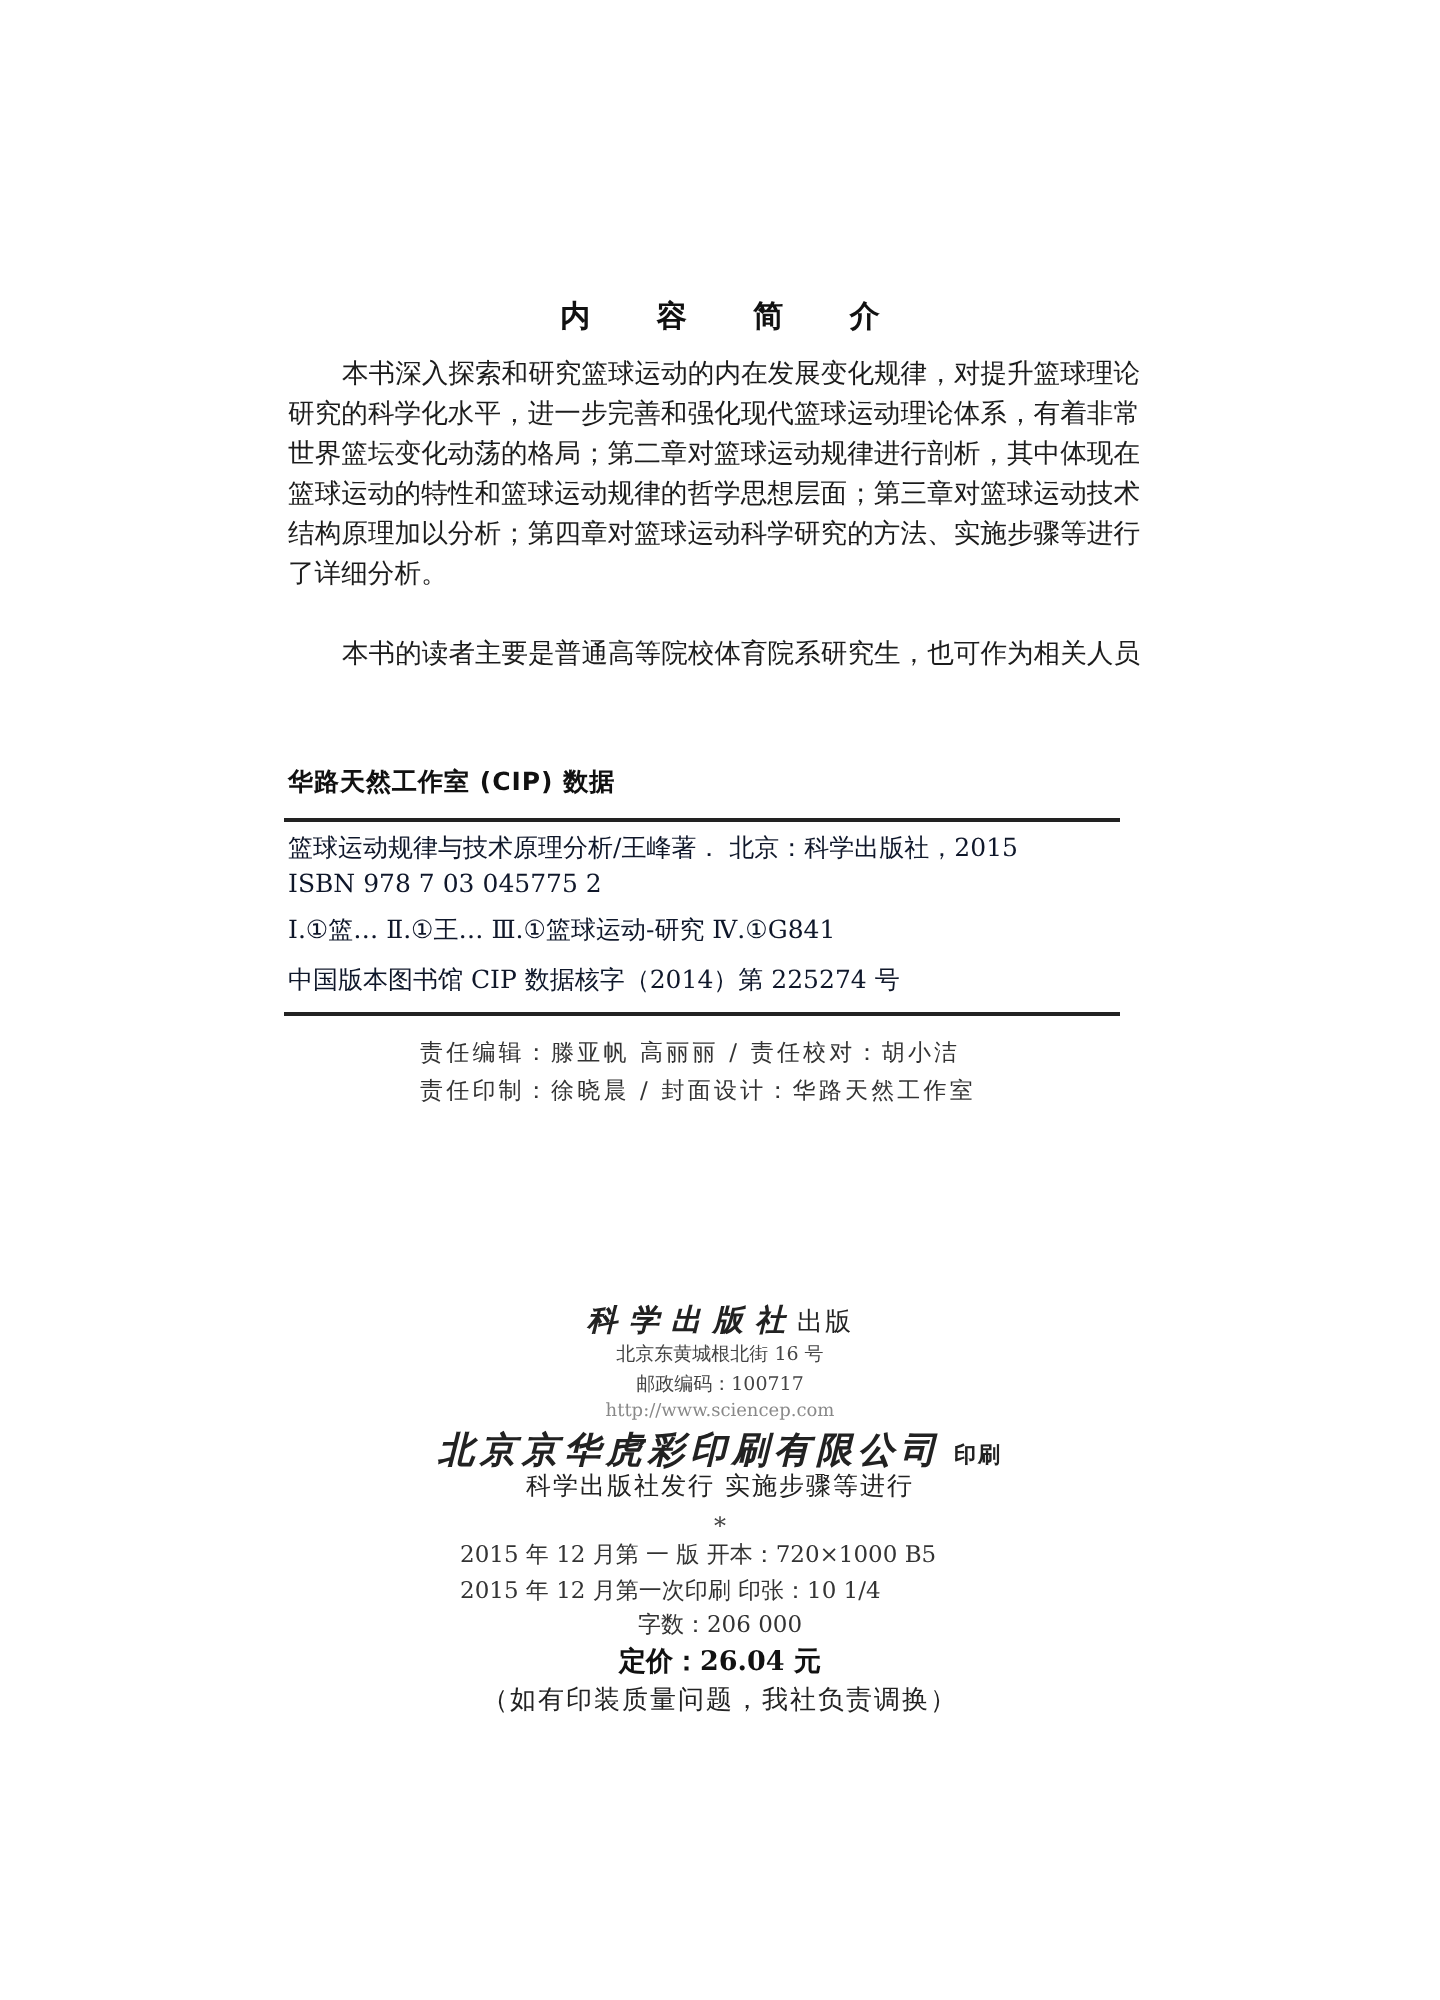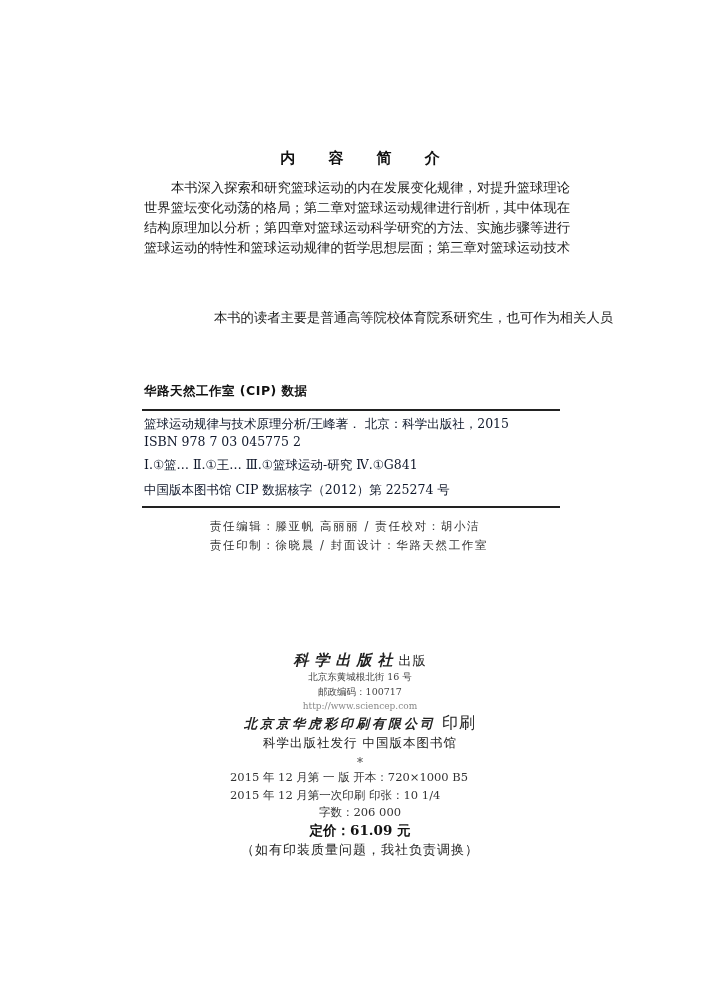--- a/index.html
+++ b/index.html
@@ -108,26 +108,26 @@
       letter-spacing: 1px;
       font-weight: normal;
       font-style: normal;
     }
     .small { font-size: 9.5px; color: #444; }
     .tiny { font-size: 9px; color: #888; }
     .printer-name {
       font-family: "DejaVu Sans", sans-serif;
       font-weight: bold;
       font-style: italic;
-      font-size: 13px;
+      font-size: 18px;
       letter-spacing: 3px;
     }
     .printer-suffix {
-      font-size: 16px;
-      font-weight: normal;
+      font-size: 11px;
+      font-weight: bold;
       font-style: normal;
       letter-spacing: 1px;
     }
     .dist { font-size: 12.5px; letter-spacing: 1px; }
     .star { font-size: 12px; color: #444; }
 
     .edition-line {
       position: absolute;
       left: 230px;
       font-size: 11.5px;
@@ -141,49 +141,51 @@
     }
     .notice { font-size: 13px; letter-spacing: 1px; }
   </style>
 </head>
 <body>
 
 <div class="abs title">内 容 简 介</div>
 
 <div class="body-block" style="top:178px;">
   <span class="body-line indent">本书深入探索和研究篮球运动的内在发展变化规律，对提升篮球理论</span>
+  <span class="body-line">研究的科学化水平，进一步完善和强化现代篮球运动理论体系，有着非常</span>
   <span class="body-line">世界篮坛变化动荡的格局；第二章对篮球运动规律进行剖析，其中体现在</span>
+  <span class="body-line">篮球运动的特性和篮球运动规律的哲学思想层面；第三章对篮球运动技术</span>
   <span class="body-line">结构原理加以分析；第四章对篮球运动科学研究的方法、实施步骤等进行</span>
-  <span class="body-line">篮球运动的特性和篮球运动规律的哲学思想层面；第三章对篮球运动技术</span>
+  <span class="body-line last">了详细分析。</span>
 </div>
 
-<div class="body-block" style="top:308px;margin-left:43px;">
+<div class="body-block" style="top:318px;">
   <span class="body-line indent">本书的读者主要是普通高等院校体育院系研究生，也可作为相关人员</span>
 </div>
 
 <div class="abs cip-heading">华路天然工作室 (CIP) 数据</div>
 <div class="rule top"></div>
 <div class="cip-line" style="top:416px;">篮球运动规律与技术原理分析/王峰著．  北京：科学出版社，2015</div>
 <div class="cip-line" style="top:434px;">ISBN 978 7 03 045775 2</div>
 <div class="cip-line" style="top:457px;">Ⅰ.①篮…  Ⅱ.①王…  Ⅲ.①篮球运动-研究  Ⅳ.①G841</div>
-<div class="cip-line" style="top:482px;">中国版本图书馆 CIP 数据核字（2012）第 225274 号</div>
+<div class="cip-line" style="top:482px;">中国版本图书馆 CIP 数据核字（2014）第 225274 号</div>
 <div class="rule bottom"></div>
 
 <div class="credit" style="top:519px;">责任编辑：滕亚帆  高丽丽 / 责任校对：胡小洁</div>
 <div class="credit" style="top:538px;">责任印制：徐晓晨 / 封面设计：华路天然工作室</div>
 
 <div class="center-line" style="top:650px;">
   <span class="pub-name">科学出版社</span><span class="pub-suffix">出版</span>
 </div>
 <div class="center-line small" style="top:671px;">北京东黄城根北街 16 号</div>
 <div class="center-line small" style="top:686px;">邮政编码：100717</div>
 <div class="center-line tiny" style="top:701px;">http://www.sciencep.com</div>
 <div class="center-line" style="top:713px;">
   <span class="printer-name">北京京华虎彩印刷有限公司</span><span class="printer-suffix" style="padding-left:6px;">印刷</span>
 </div>
-<div class="center-line dist" style="top:735px;">科学出版社发行   中国版本图书馆</div>
+<div class="center-line dist" style="top:735px;">科学出版社发行   实施步骤等进行</div>
 <div class="center-line star" style="top:756px;">*</div>
 
 <div class="edition-line" style="top:770px;">2015 年 12 月第  一  版  开本：720×1000 B5</div>
 <div class="edition-line" style="top:788px;">2015 年 12 月第一次印刷  印张：10 1/4</div>
 <div class="center-line" style="top:805px; font-size:11.5px; color:#333;">字数：206 000</div>
-<div class="center-line price" style="top:822px;">定价：61.09 元</div>
+<div class="center-line price" style="top:822px;">定价：26.04 元</div>
 <div class="center-line notice" style="top:841px;">（如有印装质量问题，我社负责调换）</div>
 
 </body></html>

